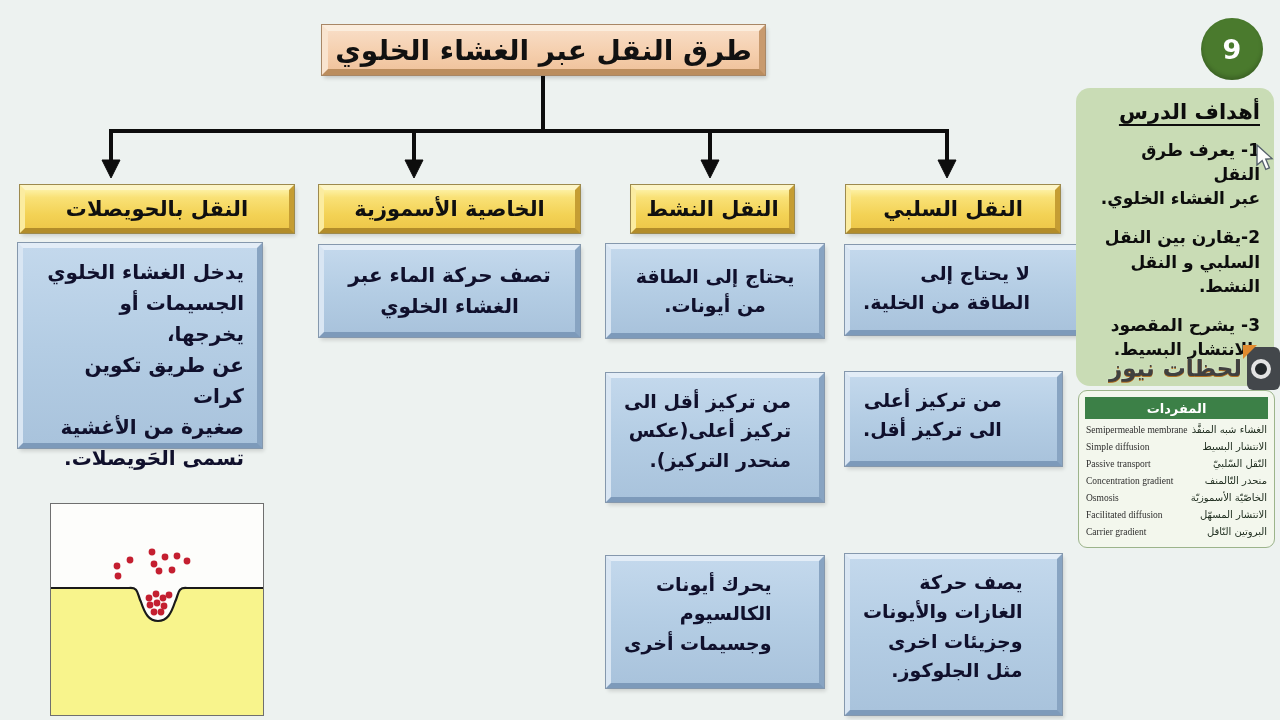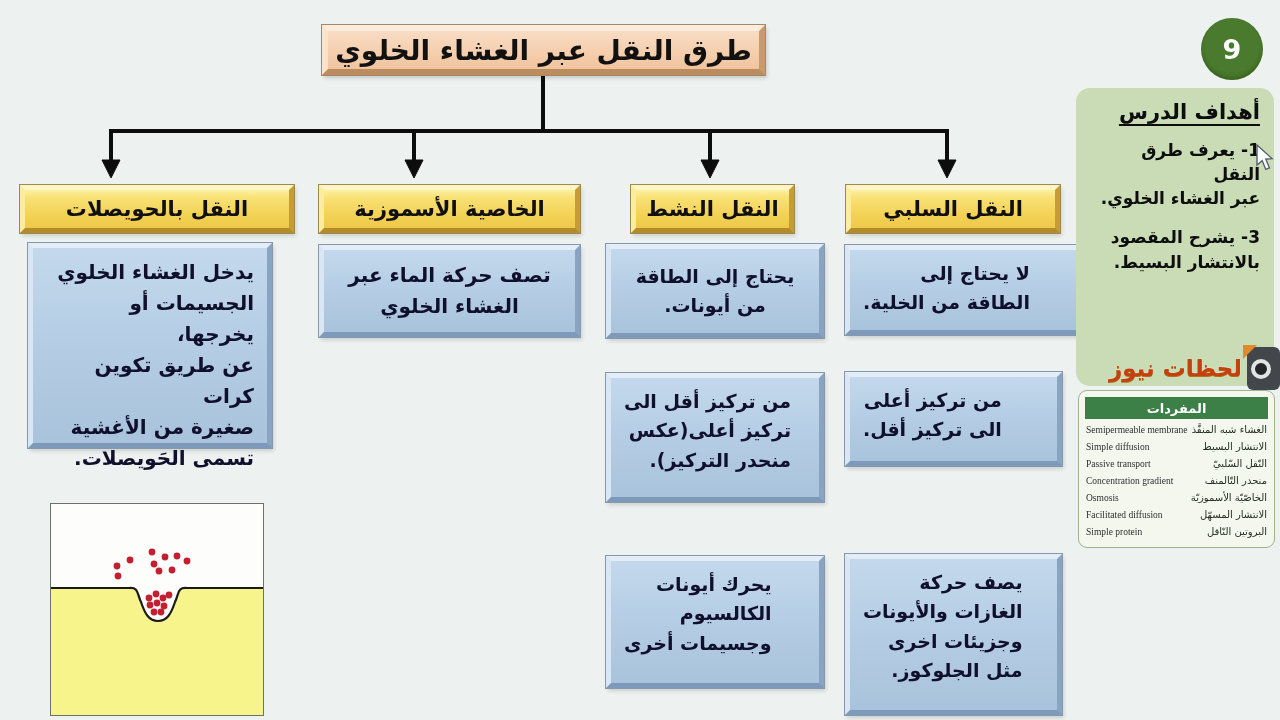--- a/index.html
+++ b/index.html
@@ -38,21 +38,21 @@
 
   .objectives{position:absolute;left:1076px;top:88px;width:198px;height:298px;
               background:#c9dcb5;border-radius:14px;box-sizing:border-box;
               padding:12px 14px 8px;direction:rtl;text-align:right;color:#0d0d0d;}
   .obj-title{font-size:21px;font-weight:bold;text-decoration:underline;
              text-underline-offset:5px;margin-bottom:14px;}
   .obj-item{font-size:17px;font-weight:bold;line-height:1.42;margin-bottom:15px;white-space:pre-line;}
 
   .watermark{position:absolute;left:1096px;top:345px;width:184px;height:46px;
              display:flex;align-items:center;justify-content:flex-end;gap:5px;z-index:5;}
-  .wm-text{font-size:23px;font-weight:bold;color:#c2410c;
+  .wm-text{font-size:23px;font-weight:bold;color:#404040;
            text-shadow:0 1px 0 #b06f22,0 0 2px rgba(255,255,255,.5);direction:rtl;}
   .wm-logo{position:relative;width:33px;height:43px;background:#43474b;border-radius:6px;
            flex:0 0 auto;}
   .wm-logo-tri{position:absolute;left:-4px;top:-2px;width:0;height:0;
                border-top:14px solid #e08a2e;border-right:14px solid transparent;}
   .wm-logo-ring{position:absolute;left:4px;top:12px;width:12px;height:12px;border-radius:50%;
                 border:4px solid #e3e3e3;background:#23272a;}
 
   .vocab{position:absolute;left:1078px;top:390px;width:197px;height:158px;background:#f3f7ed;
          border:1.5px solid #9cb48b;border-radius:9px;box-sizing:border-box;overflow:hidden;}
@@ -101,21 +101,21 @@
   <div class="box3d yellow" style="left:319px;top:185px;width:261px;height:48px;">
     <span dir="rtl">الخاصية الأسموزية</span>
   </div>
   <div class="box3d yellow" style="left:631px;top:185px;width:163px;height:48px;">
     <span dir="rtl">النقل النشط</span>
   </div>
   <div class="box3d yellow" style="left:846px;top:185px;width:214px;height:48px;">
     <span dir="rtl">النقل السلبي</span>
   </div>
 
-  <div class="box3d blue al-right" dir="rtl" style="left:28px;top:243px;width:244px;height:205px;font-size:20px;">يدخل الغشاء الخلوي
+  <div class="box3d blue al-right" dir="rtl" style="left:18px;top:243px;width:244px;height:205px;font-size:20px;">يدخل الغشاء الخلوي
 الجسيمات أو يخرجها،
 عن طريق تكوين كرات
 صغيرة من الأغشية
 تسمى الحَويصلات.</div>
 
   <div class="box3d blue al-center" dir="rtl" style="left:319px;top:245px;width:261px;height:92px;font-size:20px;">تصف حركة الماء عبر
 الغشاء الخلوي</div>
 
   <div class="box3d blue al-center" dir="rtl" style="left:606px;top:244px;width:218px;height:94px;">يحتاج إلى الطاقة
 من أيونات.</div>
@@ -136,20 +136,22 @@
 
   <div class="box3d blue al-right" dir="rtl" style="left:845px;top:554px;width:217px;height:161px;">يصف حركة
 الغازات والأيونات
 وجزيئات اخرى
 مثل الجلوكوز.</div>
 
   <div class="objectives">
     <div class="obj-title">أهداف الدرس</div>
     <div class="obj-item">1- يعرف طرق النقل
 عبر الغشاء الخلوي.</div>
+    <div class="obj-item">2-يقارن بين النقل
+السلبي و النقل النشط.</div>
     <div class="obj-item">3- يشرح المقصود
 بالانتشار البسيط.</div>
   </div>
 
   <div class="watermark">
     <span class="wm-text">لحظات نيوز</span>
     <span class="wm-logo">
       <span class="wm-logo-tri"></span>
       <span class="wm-logo-ring"></span>
     </span>
@@ -175,21 +177,21 @@
     </div>
     <div class="vocab-row">
       <span class="vocab-en">Osmosis</span>
       <span class="vocab-ar">الخاصّيّة الأسموزيّة</span>
     </div>
     <div class="vocab-row">
       <span class="vocab-en">Facilitated diffusion</span>
       <span class="vocab-ar">الانتشار المسهّل</span>
     </div>
     <div class="vocab-row">
-      <span class="vocab-en">Simple protein</span>
+      <span class="vocab-en">Carrier gradient</span>
       <span class="vocab-ar">البروتين النّاقل</span>
     </div>
   </div>
 
   <svg class="illustration" width="212" height="211" viewBox="0 0 212 211">
     <rect x="0" y="84" width="212" height="127" fill="#f8f48c"></rect>
     <path d="M78,84 C88,83 86,90 90,98 C94,110 98,117 107,117
              C116,117 120,110 124,98 C128,90 126,83 136,84 Z" fill="#fdfdfb"></path>
     <path d="M0,84 H78 C88,83 86,90 90,98 C94,110 98,117 107,117
              C116,117 120,110 124,98 C128,90 126,83 136,84 H212" fill="none" stroke="#1a1a1a" stroke-width="2.2"></path>

